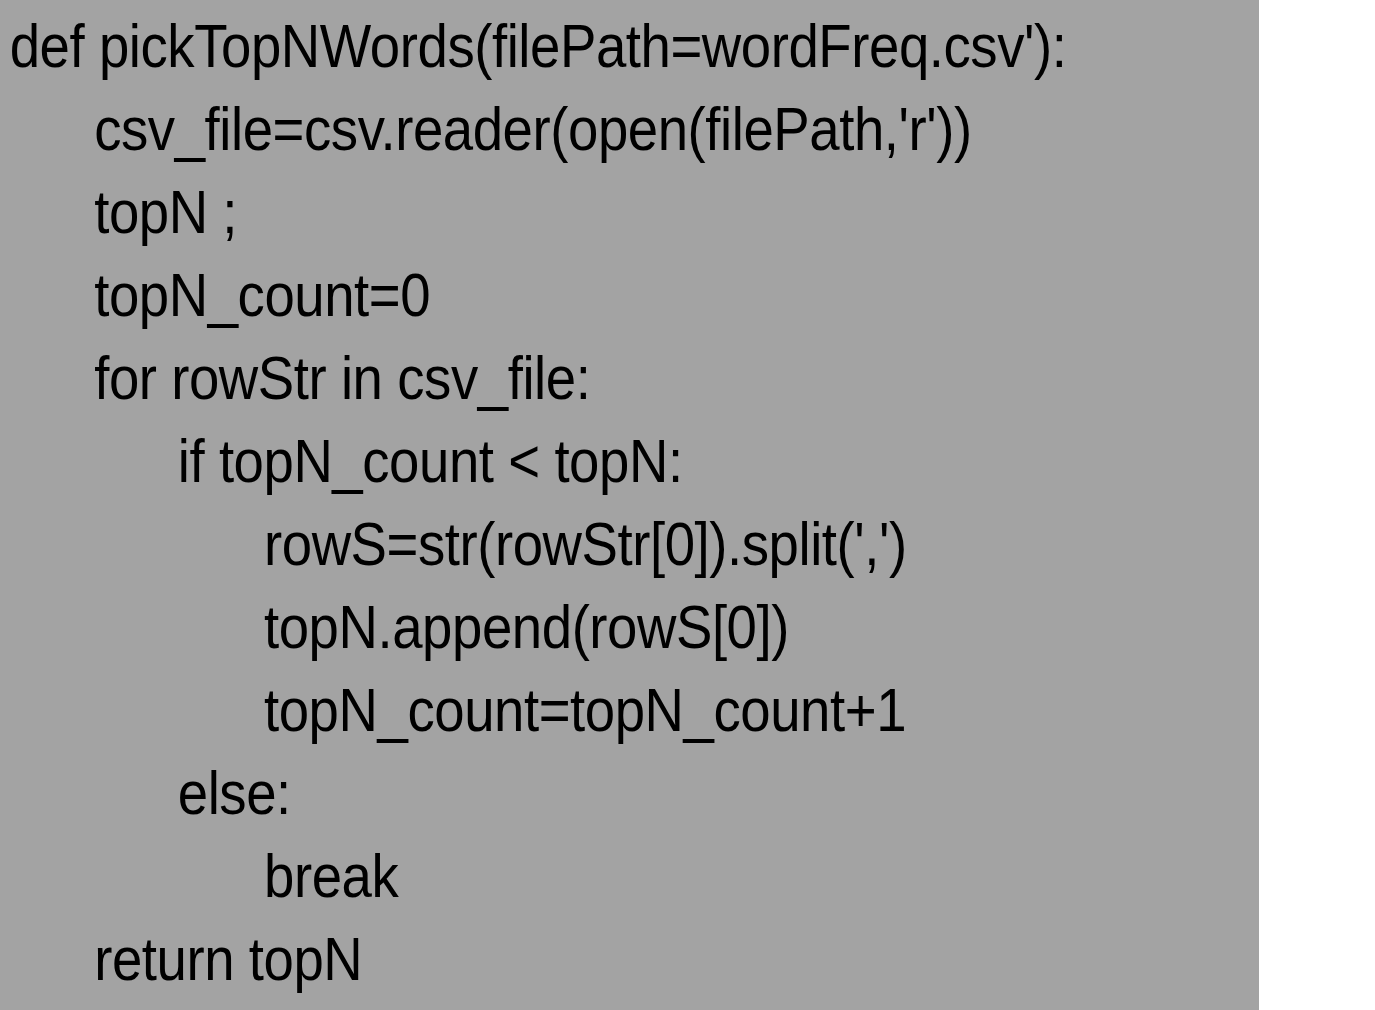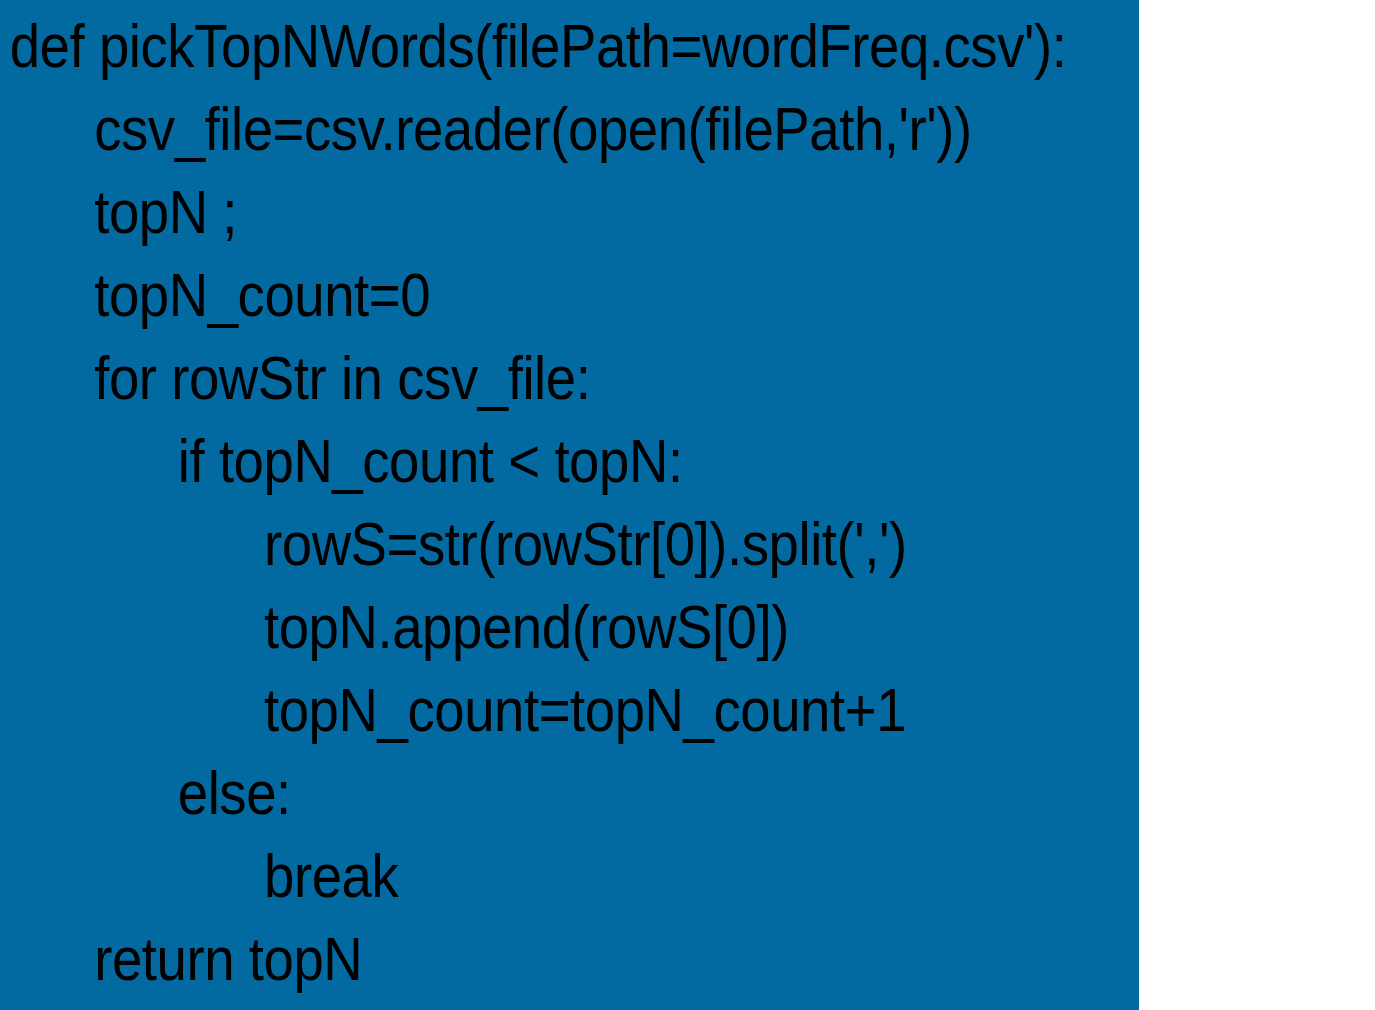--- a/index.html
+++ b/index.html
@@ -10,23 +10,23 @@
   body {
     width: 1375px;
     height: 1010px;
     background: #ffffff;
     font-family: "Liberation Sans", "DejaVu Sans", sans-serif;
     overflow: hidden;
   }
 
   #code-listing {
     position: relative;
-    width: 1139px;
+    width: 1259px;
     height: 1010px;
-    background: #0369a1;
+    background: #a3a3a3;
     padding: 0;
     box-sizing: border-box;
   }
 
   .code-line {
     position: absolute;
     left: 0;
     width: 1375px;
     height: 83px;
     line-height: 83px;

